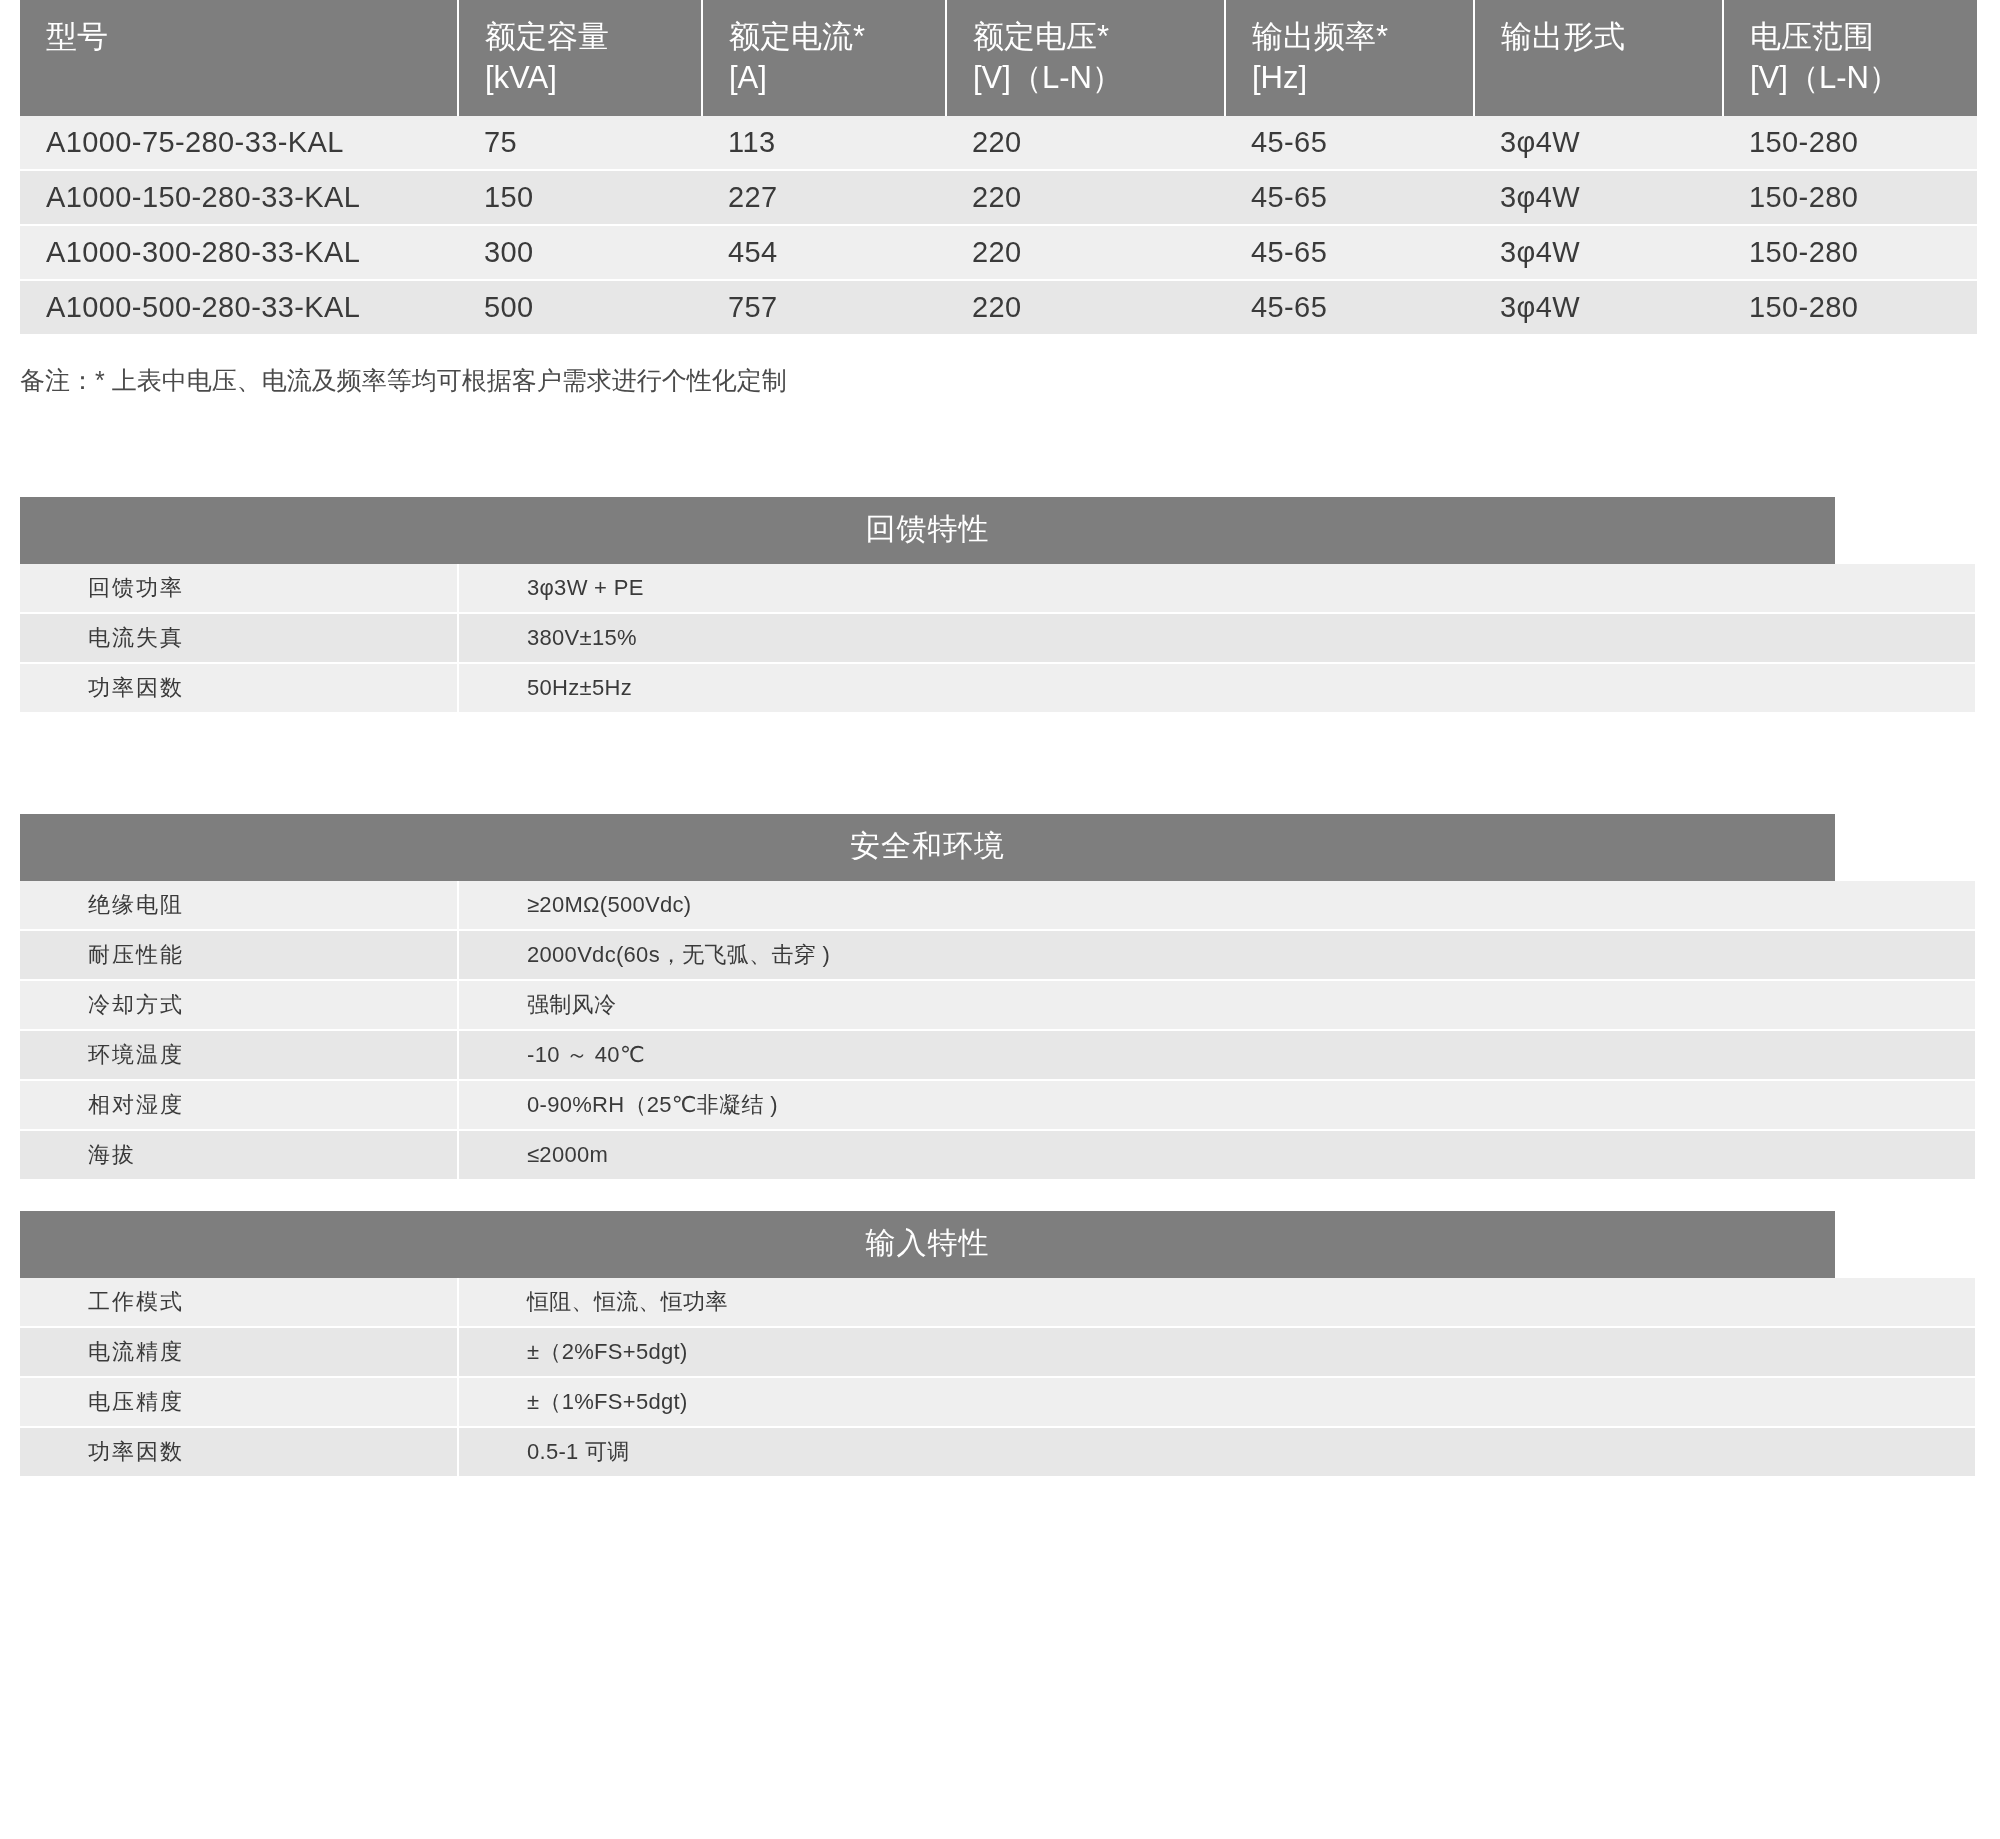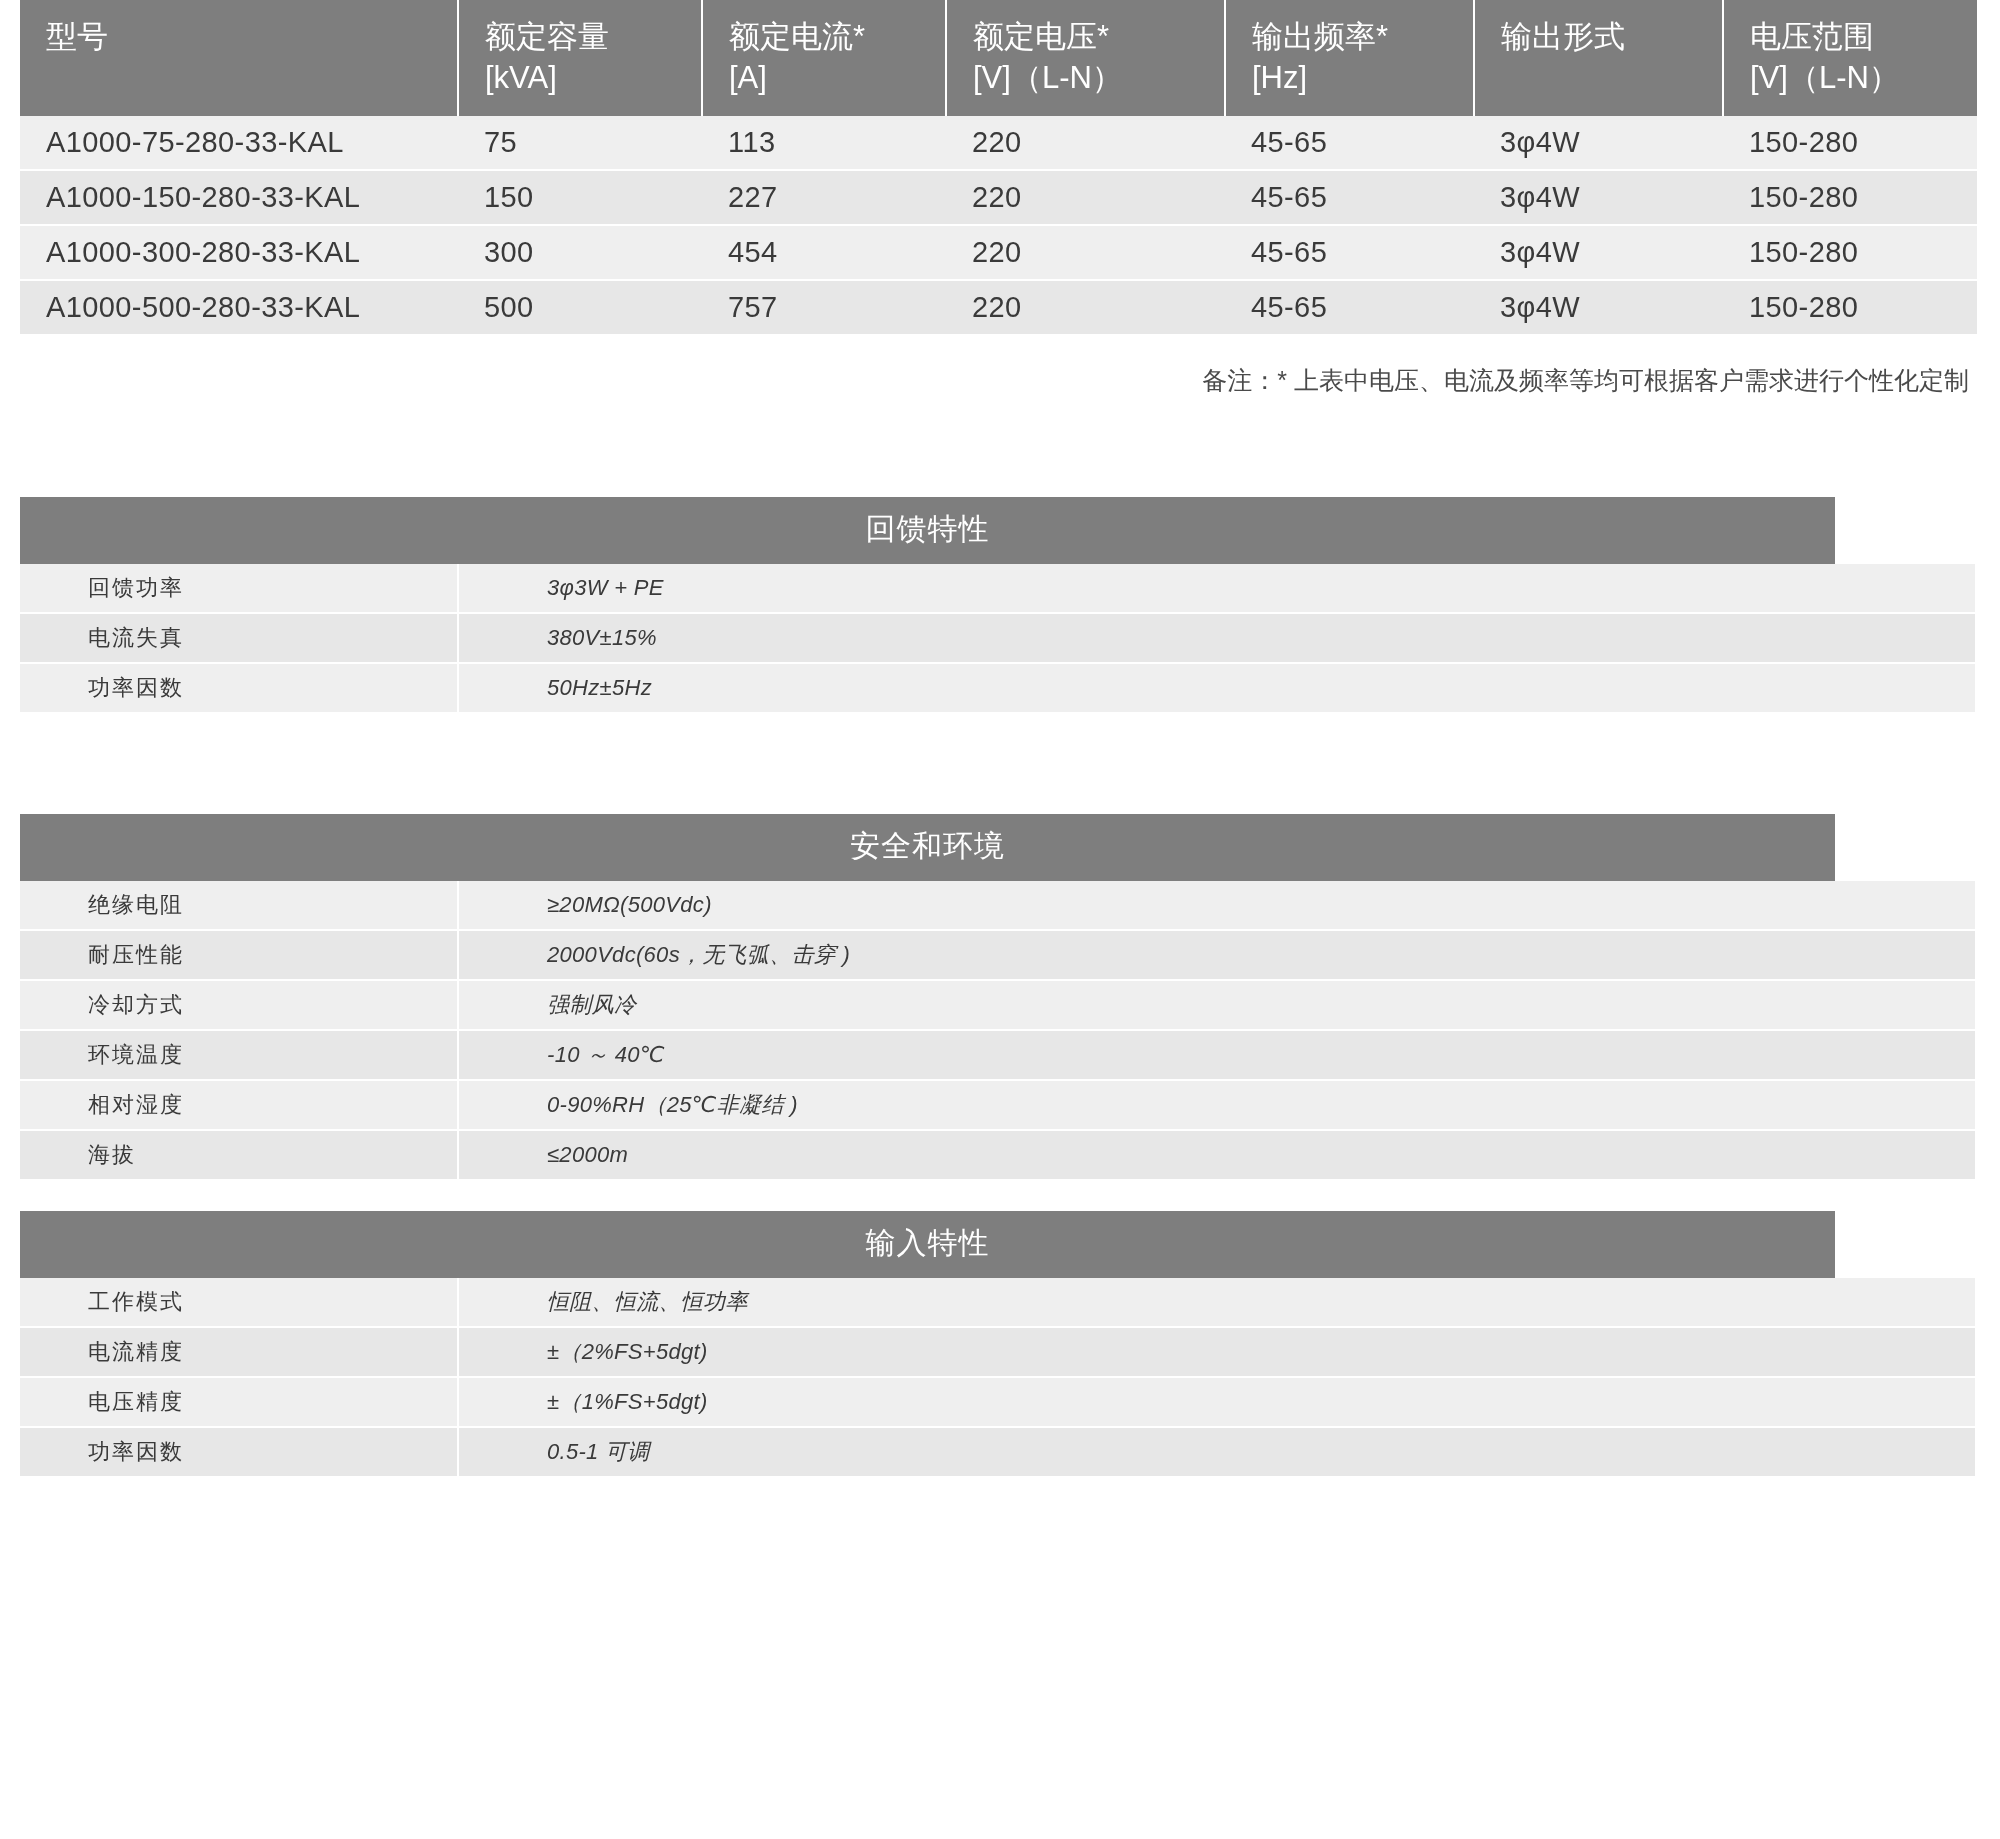--- a/index.html
+++ b/index.html
@@ -59,21 +59,21 @@
     height: 30px;
     vertical-align: middle;
     letter-spacing: 0.4px;
   }
   .spec-table tbody tr:nth-child(even) td { background: #e7e7e7; }
   .spec-table tbody tr:last-child td { border-bottom: none; }
 
   .note {
     width: 1955px;
     margin: 30px 0 0 10px;
-    text-align: right;
+    text-align: left;
     font-size: 25px;
     color: #4a4a4a;
     padding-right: 6px;
     box-sizing: border-box;
   }
 
   
   .section {
     width: 1815px;
     margin: 0 0 0 10px;
@@ -103,23 +103,22 @@
     padding: 9px 0 9px 0;
   }
   .kv-table tr:nth-child(even) td { background: #e7e7e7; }
   .kv-table tr:last-child td { border-bottom: none; }
   .kv-table td.k {
     padding-left: 68px;
     border-right: 2px solid #ffffff;
     letter-spacing: 2px;
   }
   .kv-table td.v {
-    padding-left: 88px;
+    padding-left: 68px;
     letter-spacing: 0.3px;
-    font-style: italic;
   }
   .sp-32 { height: 32px; }
   .sp-56 { height: 56px; }
   .sp-70 { height: 70px; }
   .sp-100 { height: 100px; }
 </style>
 </head>
 <body>
 
 <div class="page">

